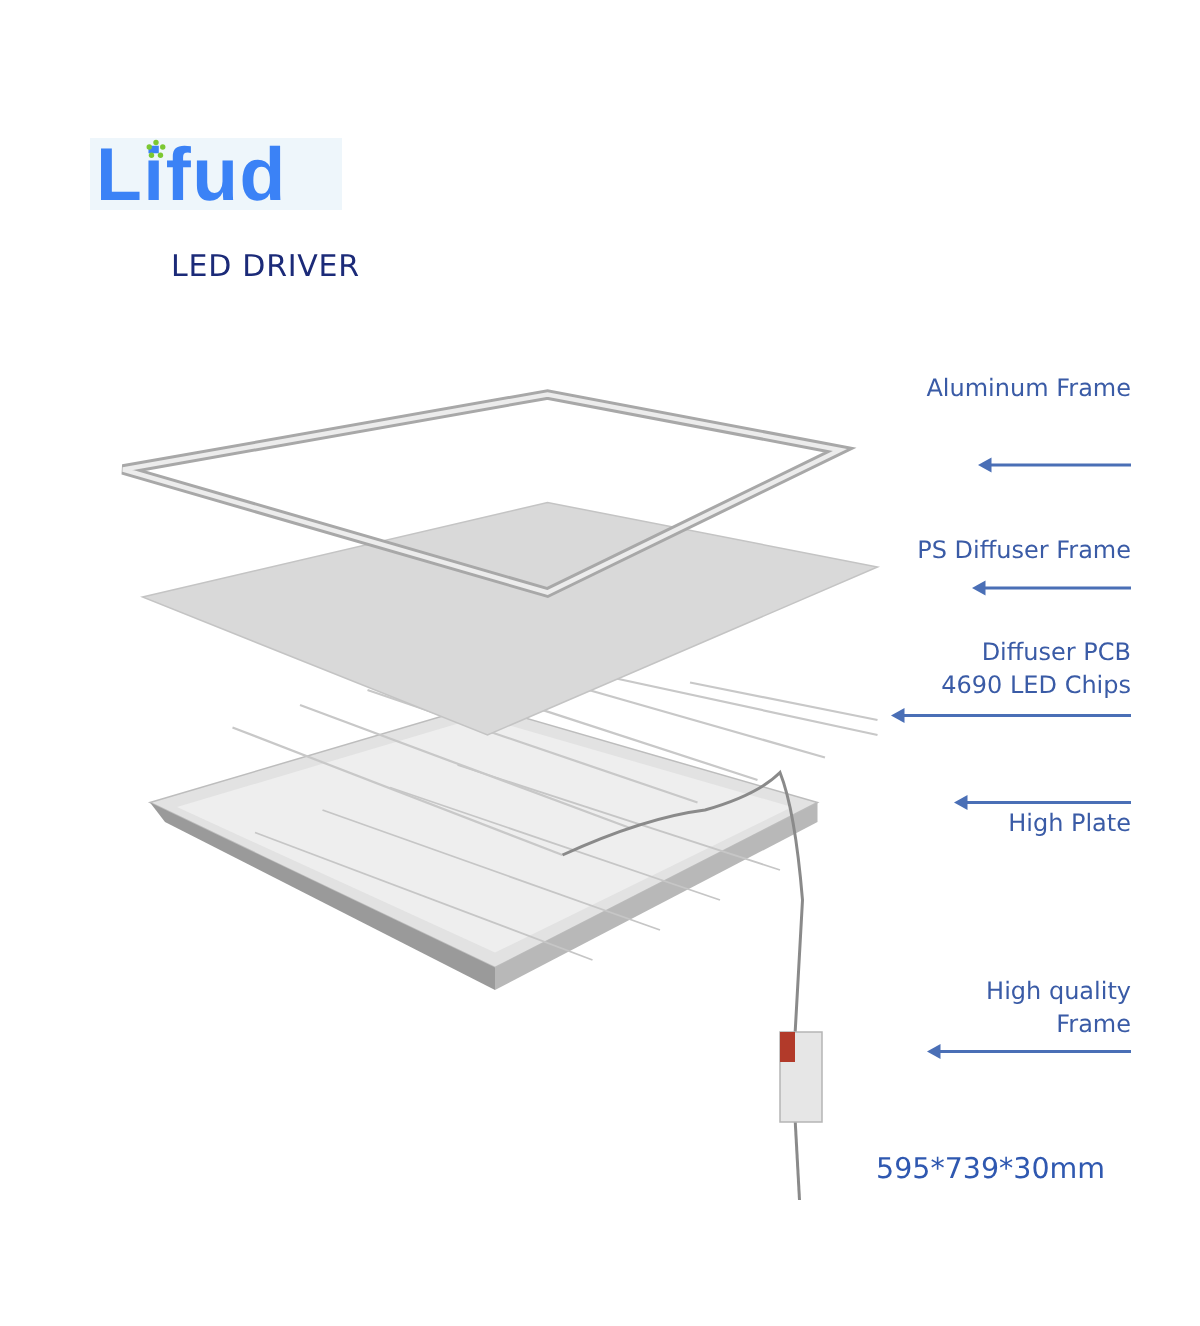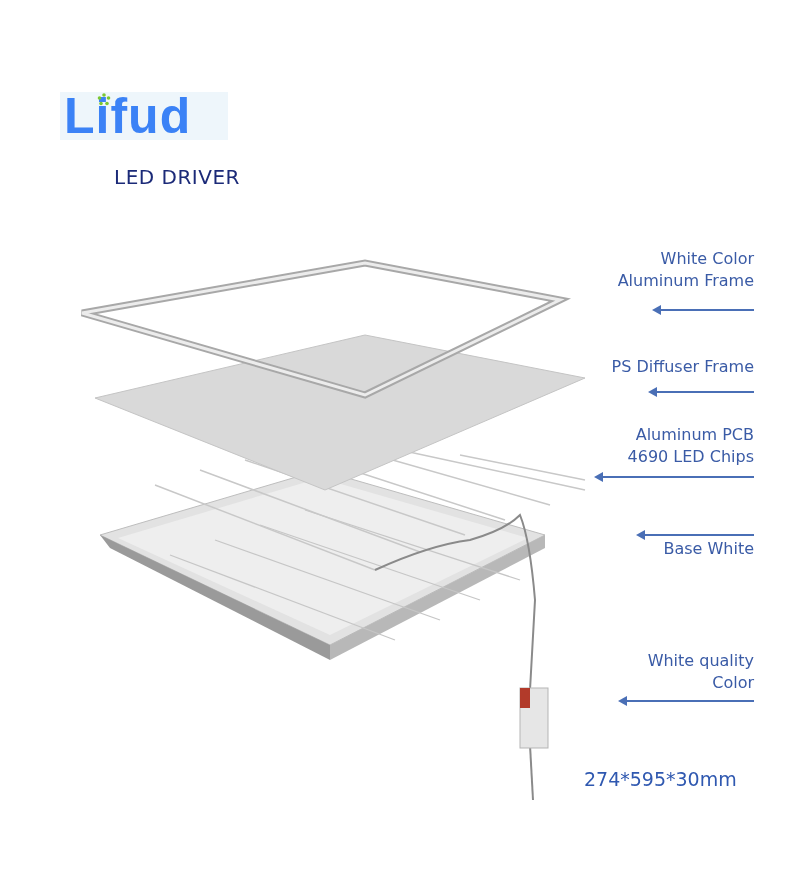--- a/index.html
+++ b/index.html
@@ -69,40 +69,39 @@
 
   <polygon points="95,398 365,335 585,378 325,490" fill="#d9d9d9" stroke="#c4c4c4"></polygon>
 
   <g>
     <polygon points="82,313 365,263 560,300 365,395" fill="none" stroke="#a8a8a8" stroke-width="7" stroke-linejoin="miter"></polygon>
     <polygon points="82,313 365,263 560,300 365,395" fill="none" stroke="#ececec" stroke-width="3"></polygon>
   </g>
 </svg>
 
 <div class="label" style="top:248px;">
-  <div>White Color</div>
   <div>Aluminum Frame</div>
 </div>
 <div class="arrow" style="left:660px; top:309px; width:94px;"></div>
 
 <div class="label" style="top:356px;">
   <div>PS Diffuser Frame</div>
 </div>
 <div class="arrow" style="left:656px; top:391px; width:98px;"></div>
 
 <div class="label" style="top:424px;">
-  <div>Aluminum PCB</div>
+  <div>Diffuser PCB</div>
   <div>4690 LED Chips</div>
 </div>
 <div class="arrow" style="left:602px; top:476px; width:152px;"></div>
 
 <div class="label" style="top:538px;">
-  <div>Base White</div>
+  <div>High Plate</div>
 </div>
 <div class="arrow" style="left:644px; top:534px; width:110px;"></div>
 
 <div class="label" style="top:650px;">
-  <div>White quality</div>
-  <div>Color</div>
+  <div>High quality</div>
+  <div>Frame</div>
 </div>
 <div class="arrow" style="left:626px; top:700px; width:128px;"></div>
 
-<div class="dims">274*595*30mm</div>
+<div class="dims">595*739*30mm</div>
 
 </body></html>

